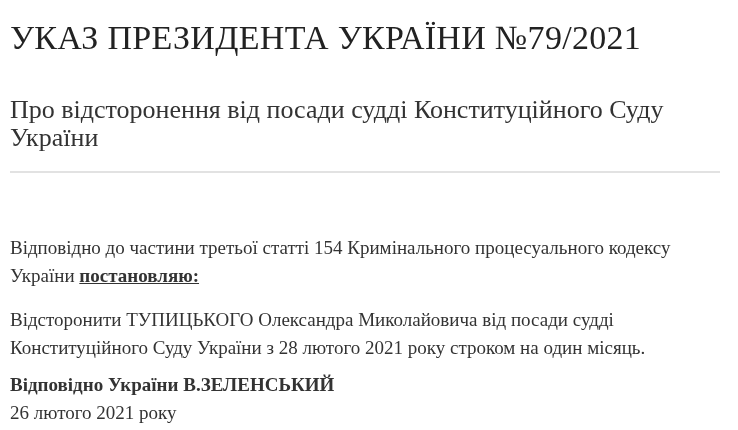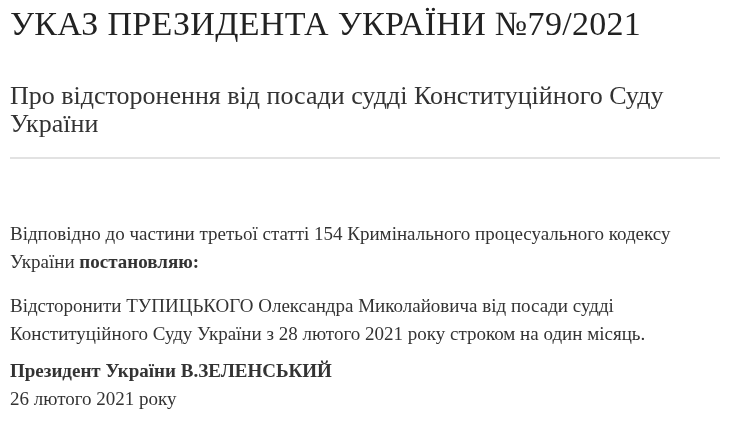--- a/index.html
+++ b/index.html
@@ -12,21 +12,21 @@
     height: 430px;
     overflow: hidden;
     font-family: "Liberation Serif", "DejaVu Serif", serif;
     color: #333333;
   }
   .doc {
     padding: 0 18px 0 10px;
   }
   .doc-title {
     margin: 0;
-    padding-top: 2px;
+    padding-top: 16px;
     font-size: 34px;
     line-height: 44px;
     font-weight: 400;
     letter-spacing: 0.3px;
     color: #222222;
     white-space: nowrap;
   }
   .doc-subtitle {
     margin: 36px 0 12px 0;
     font-size: 26px;
@@ -44,35 +44,35 @@
   p {
     margin: 0;
     font-size: 19px;
     line-height: 28px;
     white-space: pre-line;
   }
   .p-intro      { margin-top: 61px; }
   .p-resolution { margin-top: 16px; }
   .p-signature  { margin-top: 9px; font-weight: bold; }
   .p-date       { }
-  b { font-weight: bold; }
+  b { font-weight: bold; text-decoration: underline; }
 </style>
 </head>
 <body>
 
 <main class="doc">
   <h1 class="doc-title">УКАЗ ПРЕЗИДЕНТА УКРАЇНИ №79/2021</h1>
 
   <h2 class="doc-subtitle">Про відсторонення від посади судді Конституційного Суду
 України</h2>
 
   <hr class="divider">
 
   <p class="p-intro"><span>Відповідно до частини третьої статті 154 Кримінального процесуального кодексу
 України </span><b>постановляю:</b></p>
 
   <p class="p-resolution">Відсторонити ТУПИЦЬКОГО Олександра Миколайовича від посади судді
 Конституційного Суду України з 28 лютого 2021 року строком на один місяць.</p>
 
-  <p class="p-signature">Президент України В.ЗЕЛЕНСЬКИЙ</p>
+  <p class="p-signature">Відповідно України В.ЗЕЛЕНСЬКИЙ</p>
 
   <p class="p-date">26 лютого 2021 року</p>
 </main>
 
 </body></html>

